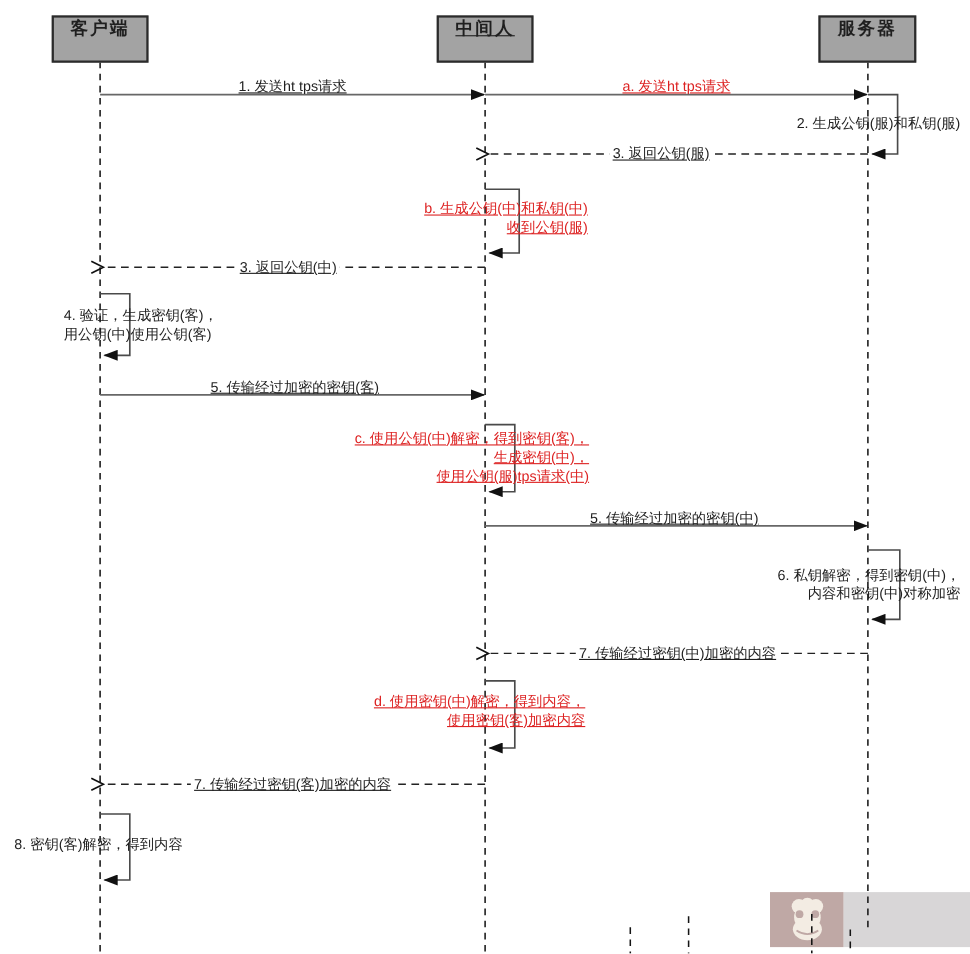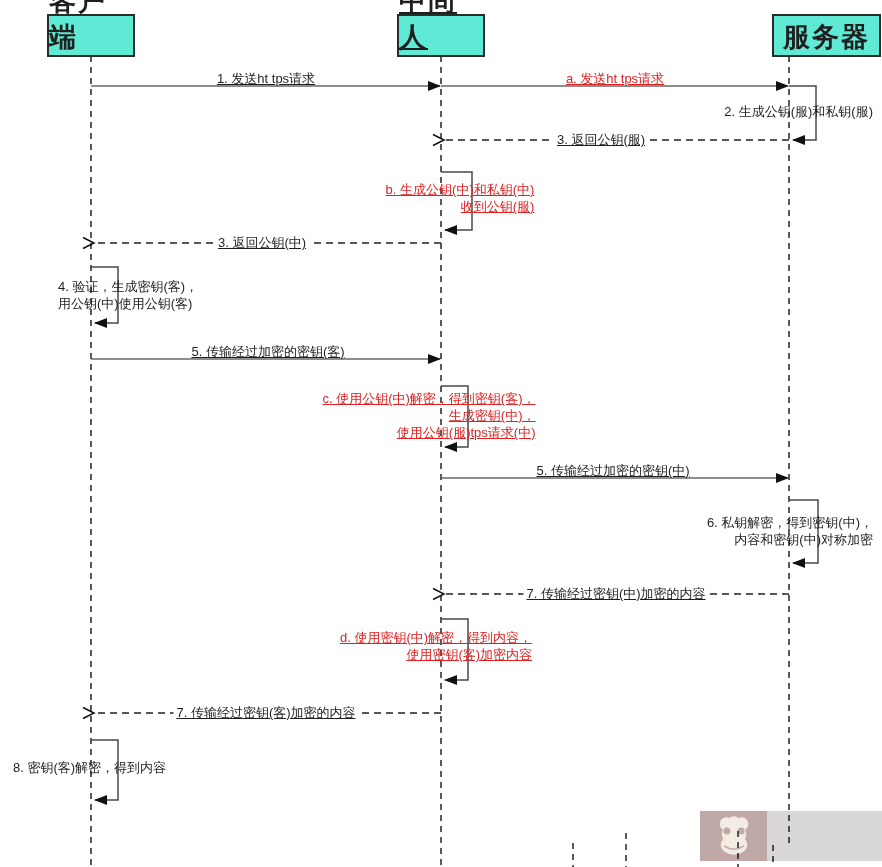--- a/index.html
+++ b/index.html
@@ -7,23 +7,23 @@
     --ink:#1f1f1f;
     --line:#676767;
     --loop:#4a4a4a;
   }
   html,body{margin:0;padding:0;background:#fff;}
   .stage{
     position:relative;width:882px;height:867px;background:#ffffff;overflow:hidden;
     font-family:"Liberation Sans","DejaVu Sans",sans-serif;color:var(--ink);
   }
   .actor{
-    position:absolute;box-sizing:border-box;border:2px solid #2b2b2b;background:#5eead4;
-    display:flex;align-items:flex-end;justify-content:center;
-    font-size:27px;font-weight:bold;letter-spacing:2px;z-index:3;
+    position:absolute;box-sizing:border-box;border:2px solid #2b2b2b;background:#a3a3a3;
+    display:flex;align-items:flex-start;justify-content:center;
+    font-size:16px;font-weight:bold;letter-spacing:2px;z-index:3;
   }
   .lines{position:absolute;left:0;top:0;z-index:1;}
   .lbl{
     position:absolute;font-size:13px;line-height:16px;white-space:nowrap;z-index:2;
     color:var(--ink);
   }
   .lbl.red{color:var(--red);}
   .center{transform:translateX(-50%);text-align:right;text-decoration:underline;}
   .rightalign{transform:translateX(-100%);text-align:right;}
   .dashlbl{background:#ffffff;padding:0 3px;}
@@ -92,21 +92,21 @@
     <path d="M441,619 H468 V680 H445" fill="none" stroke="var(--loop)" stroke-width="1.5" marker-end="url(#mf)"></path>
     <path d="M91,740 H118 V800 H95" fill="none" stroke="var(--loop)" stroke-width="1.5" marker-end="url(#mf)"></path>
   </svg>
 
   <div class="actor" style="left:47px;top:14px;width:88px;height:43px;">
     <span>客户端</span>
   </div>
   <div class="actor" style="left:397px;top:14px;width:88px;height:43px;text-decoration:underline;">
     <span>中间人</span>
   </div>
-  <div class="actor" style="left:772px;top:14px;width:109px;height:43px;">
+  <div class="actor" style="left:744px;top:14px;width:89px;height:43px;">
     <span>服务器</span>
   </div>
 
   <div class="lbl center" style="left:266px;top:71px;">1. 发送ht tps请求</div>
   <div class="lbl center red" style="left:615px;top:71px;">a. 发送ht tps请求</div>
 
   <div class="lbl rightalign" style="left:873px;top:104px;">2. 生成公钥(服)和私钥(服)</div>
 
   <div class="lbl center dashlbl" style="left:601px;top:132px;">3. 返回公钥(服)</div>
 

